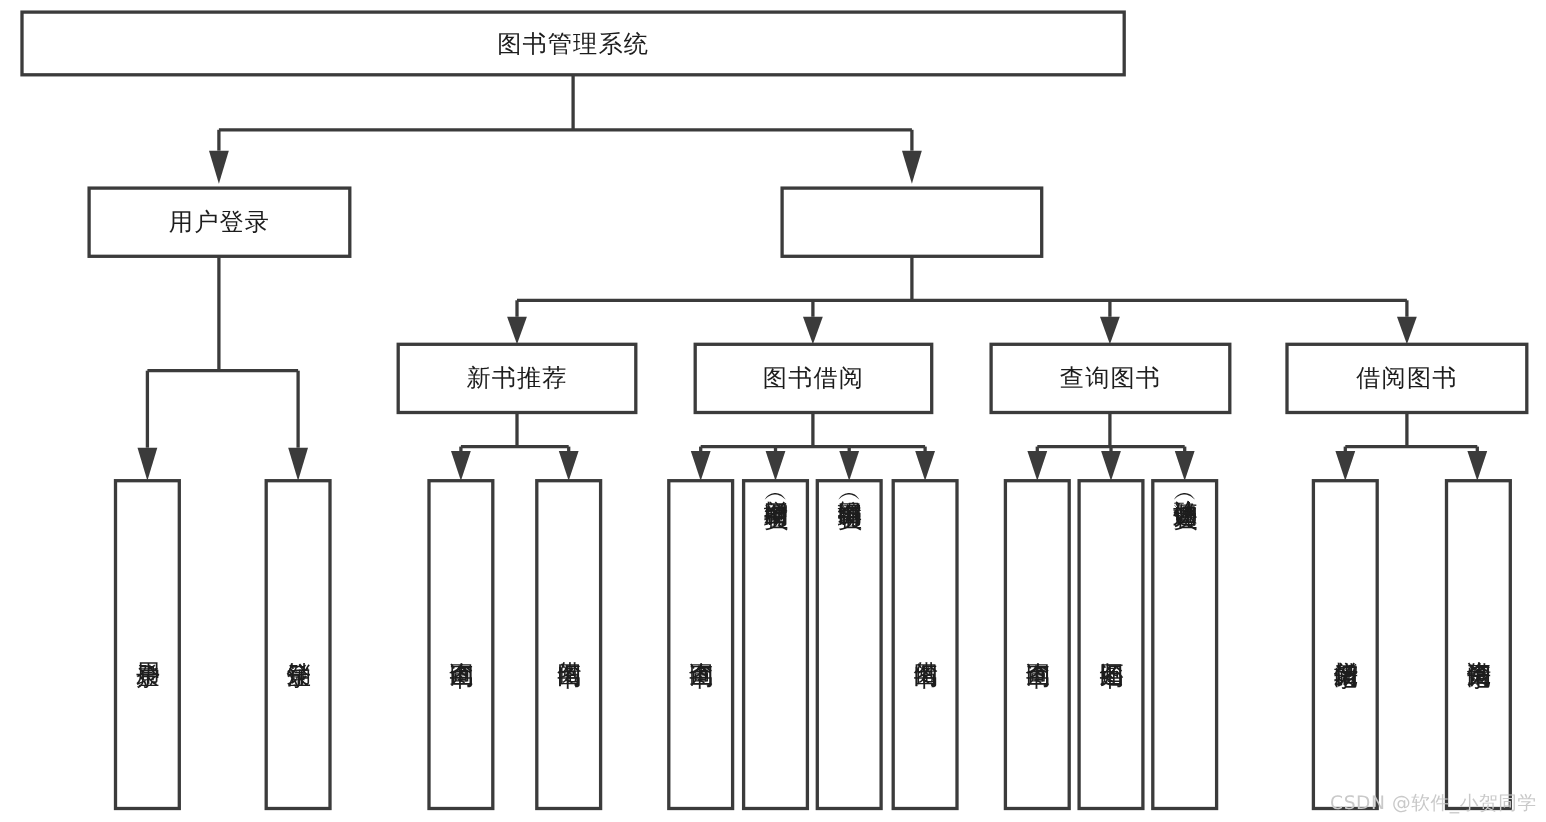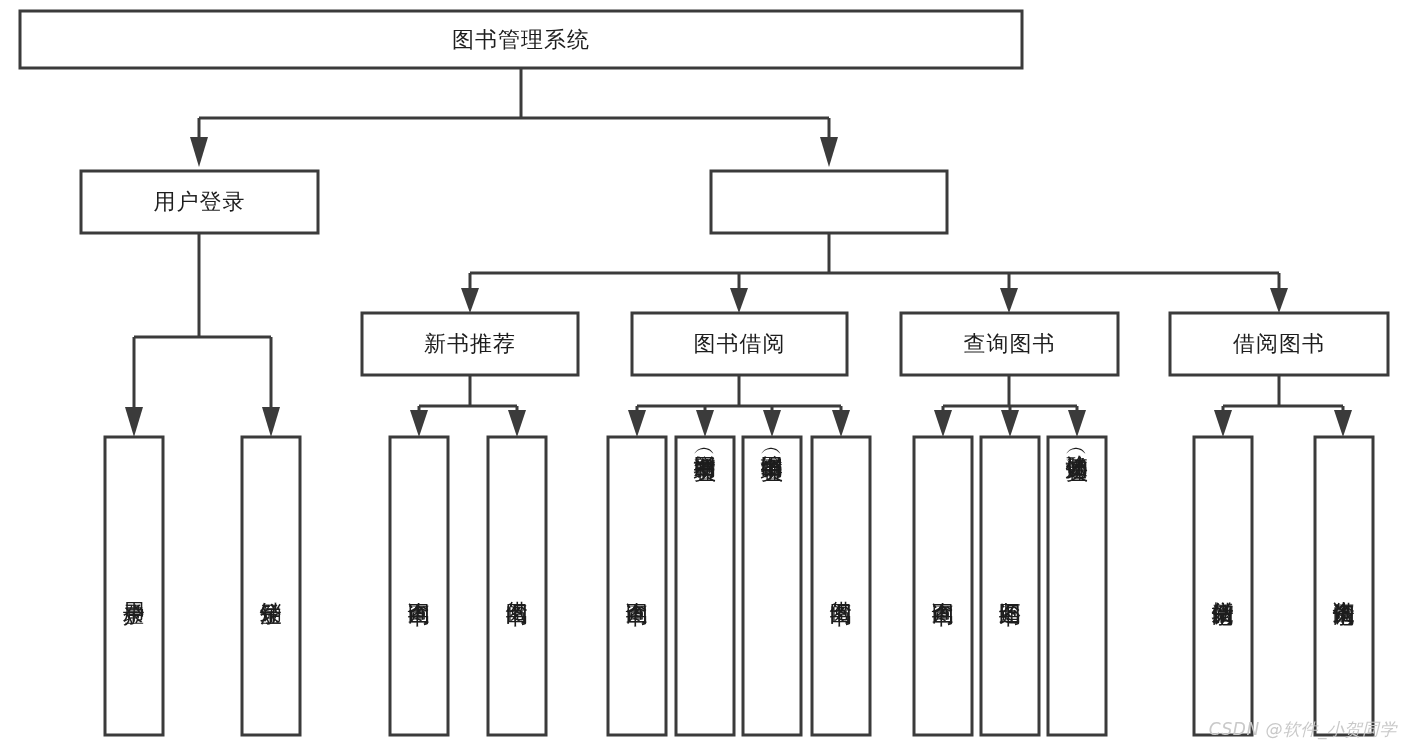--- a/index.html
+++ b/index.html
@@ -44,21 +44,20 @@
   .watermark {
     position: absolute;
     right: 8px;
     bottom: 6px;
     font-family: "DejaVu Sans", "Liberation Sans", sans-serif;
     font-size: 17px;
     color: #c9c9c9;
     letter-spacing: 0.5px;
     white-space: nowrap;
     user-select: none;
-    font-style: italic;
   }
   .v-text-cell {
     position: absolute;
     display: flex;
     align-items: center;
     justify-content: center;
     pointer-events: none;
   }
   .v-text-inner {
     writing-mode: vertical-rl;

